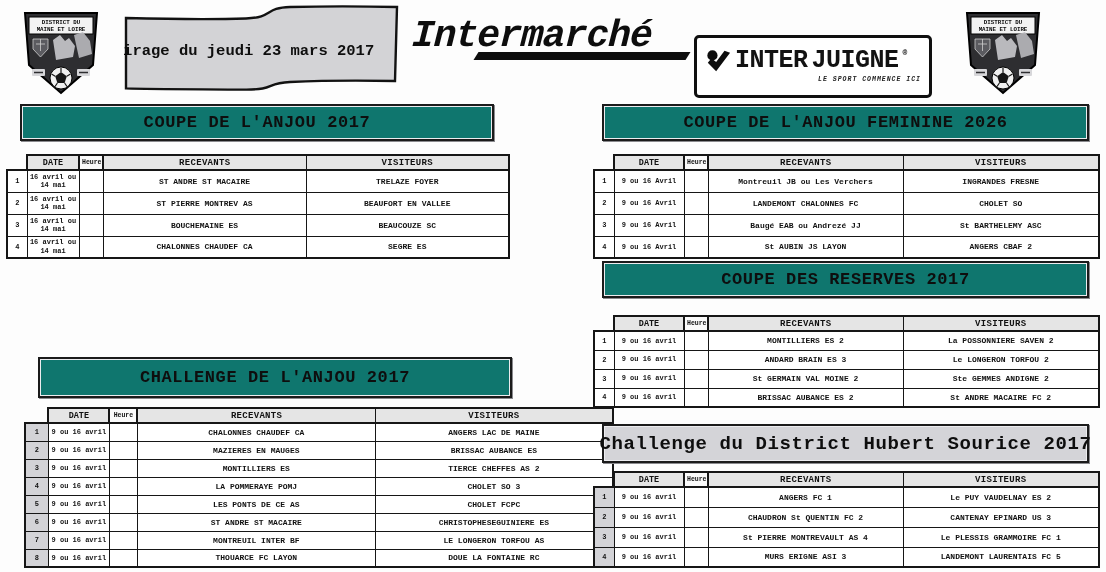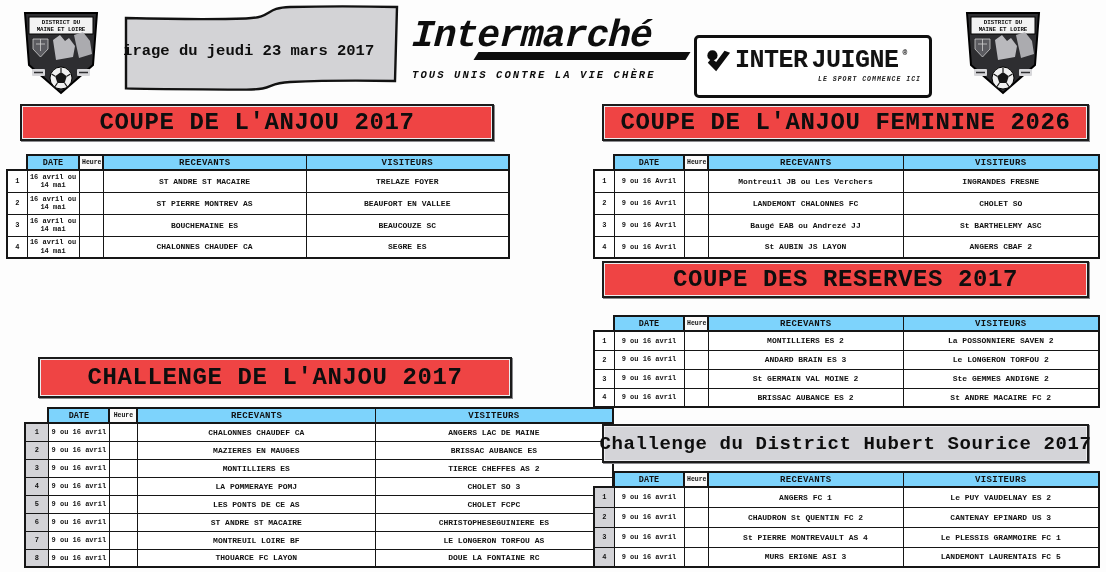--- a/index.html
+++ b/index.html
@@ -25,39 +25,39 @@
   .is-reg { font-size:8px; font-weight:bold; align-self:flex-start; margin-top:2px; }
   .is-tagline { text-align:right; font-size:6.5px; font-weight:bold; font-style:italic; letter-spacing:1px; color:#222; margin-top:1px; white-space:nowrap; }
   
   .section { position:absolute; }
   .s1 { left:6px;  top:104px; width:502px; }
   .s2 { left:593px; top:104px; width:505px; }
   .s3 { left:593px; top:261px; width:505px; }
   .s4 { left:6px;  top:357px; width:608px;padding-left:18px; }
   .s5 { left:593px; top:424px; width:505px; }
   .title-banner {
-    background:#ef4444; border:2px solid #1b1b1b;
+    background:#0f766e; border:2px solid #1b1b1b;
     box-shadow:inset 0 0 0 1px #ececef, 1px 1px 0 0 #8a8a8e;
     height:37px; display:flex; align-items:center; justify-content:center;
-    font-weight:bold; font-size:24px; letter-spacing:0.6px; color:#0e0e0e;
+    font-weight:bold; font-size:17px; letter-spacing:0.6px; color:#0e0e0e;
     text-align:center; white-space:nowrap;
   }
   .s1 .title-banner, .s4 .title-banner { margin-left:14px; width:474px; }
   .s2 .title-banner, .s3 .title-banner, .s5 .title-banner { margin-left:9px; width:487px; }
   .s4 .title-banner { height:41px; }
   .s5 .title-banner { height:39px; font-size:19px; background:#d4d4d8; }
   .s1 table { margin-top:13px; } .s2 table { margin-top:13px; }
   .s3 table { margin-top:17px; } .s4 table { margin-top:9px; } .s5 table { margin-top:8px; }
   
   table.fixture { border-collapse:collapse; table-layout:fixed; width:100%; background:transparent; }
   .fixture th, .fixture td {
     border:1px solid #161616; padding:0 2px; text-align:center; vertical-align:middle;
     font-weight:bold; overflow:hidden;
   }
-  .fixture thead th { height:15px; background:#7dd3fc; }
+  .fixture thead th { height:15px; background:#e5e5e5; }
   .fixture th.h-empty { border:none; background:transparent; }
   .fixture th.h-date { border-width:2px; font-size:8.5px; }
   .fixture th.h-heure { border-width:2px; background:#fafafa; font-size:6.5px; }
   .fixture th.h-recv { border-width:2px 1px 2px 2px; font-size:9px; letter-spacing:0.3px; }
   .fixture th.h-vis { border-width:2px 2px 2px 1px; font-size:9px; letter-spacing:0.3px; }
   .fixture tbody td { background:#ffffff; font-size:8px; }
   .fixture tbody td:first-child { border-left-width:2px; }
   .fixture tbody td:last-child { border-right-width:2px; }
   .fixture tbody tr:first-child td { border-top-width:2px; }
   .fixture tbody tr:last-child td { border-bottom-width:2px; }
@@ -92,21 +92,20 @@
   </svg>
 
   <svg class="abs ribbon" width="278" height="88" viewBox="0 0 278 88">
     <path d="M2 14 C 40 15, 92 15.5, 122 14.5 C 150 13.5, 140 3.8, 166 3 C 205 2, 248 2.4, 273 3 L 271 77 C 232 76.2, 192 76.8, 166 78 C 141 79.2, 152 85.8, 121 85.6 C 82 85.2, 30 85.4, 2 84.4 Z" fill="#d3d3d6" stroke="#121212" stroke-width="2.4"></path>
     <text x="120" y="51" text-anchor="middle" font-size="15.5" font-weight="bold" fill="#0e0e0e">Tirage du jeudi 23 mars 2017</text>
   </svg>
 
   <div class="abs intermarche">
     <div class="im-name">Intermarché</div>
     <div class="im-bar"></div>
-    <div class="im-tagline">TOUS UNIS CONTRE LA VIE CHÈRE</div>
   </div>
 
   <div class="abs intersport">
     <div class="is-main">
       <svg width="26" height="26" viewBox="0 0 28 28">
         <circle cx="8" cy="8" r="5.5" fill="#0d0d0d"></circle>
         <path d="M3 16 L12 25 L27 5 L21 3 L12 15 L7 11 Z" fill="#0d0d0d"></path>
       </svg>
       <span class="is-inter">INTER</span>
         <span class="is-sport">JUIGNE</span>
@@ -347,21 +346,21 @@
             <td class="c-num">6</td>
             <td class="c-date">9 ou 16 avril</td>
             <td class="c-heure"></td>
             <td class="c-recv">ST ANDRE ST MACAIRE</td>
             <td class="c-vis">CHRISTOPHESEGUINIERE ES</td>
           </tr>
           <tr>
             <td class="c-num">7</td>
             <td class="c-date">9 ou 16 avril</td>
             <td class="c-heure"></td>
-            <td class="c-recv">MONTREUIL LOIRE BF</td>
+            <td class="c-recv">MONTREUIL INTER BF</td>
             <td class="c-vis">LE LONGERON TORFOU AS</td>
           </tr>
           <tr>
             <td class="c-num">8</td>
             <td class="c-date">9 ou 16 avril</td>
             <td class="c-heure"></td>
             <td class="c-recv">THOUARCE FC LAYON</td>
             <td class="c-vis">DOUE LA FONTAINE RC</td>
           </tr>
         </tbody>

